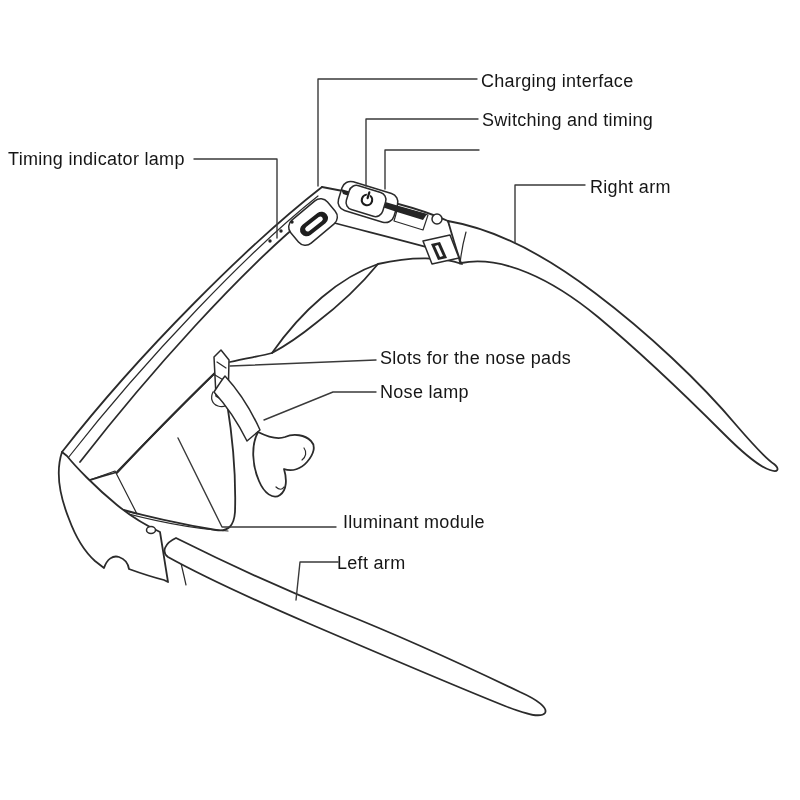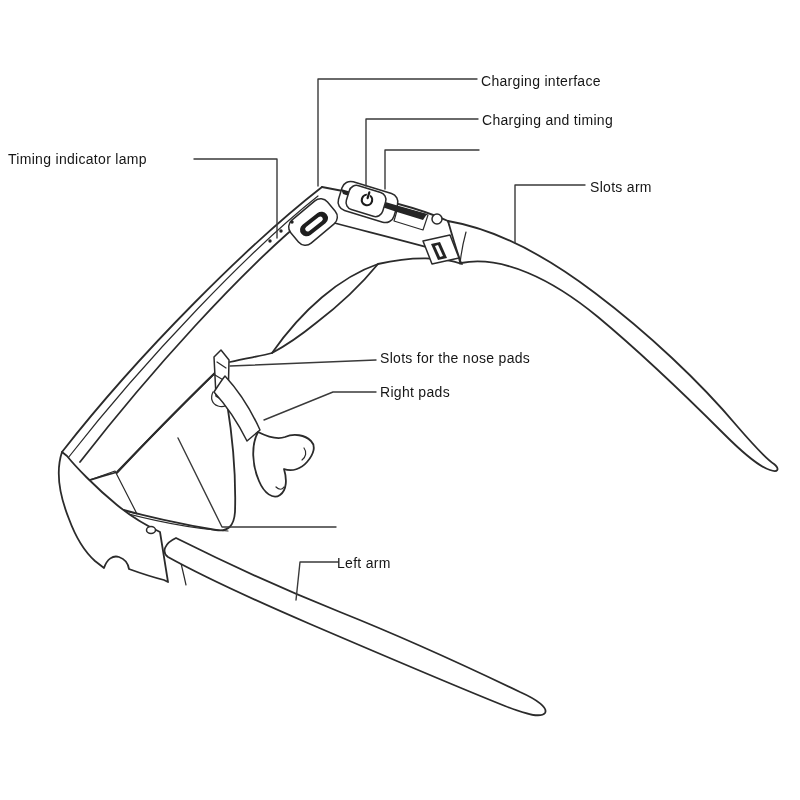--- a/index.html
+++ b/index.html
@@ -2,21 +2,21 @@
 <html><head>
 <meta charset="utf-8">
 <style>
   html,body{margin:0;padding:0;background:#fff;}
   .stage{
     position:relative;width:800px;height:800px;background:#ffffff;
     overflow:hidden;font-family:"Liberation Sans",sans-serif;
   }
   .art{position:absolute;left:0;top:0;}
   .lbl{
-    position:absolute;font-size:14px;line-height:24px;color:#161616;
+    position:absolute;font-size:18px;line-height:24px;color:#161616;
     letter-spacing:.3px;white-space:nowrap;text-align:center;
   }
   .ln{fill:none;stroke:#2b2b2b;stroke-width:1.8;stroke-linecap:round;stroke-linejoin:round;}
   .thin{fill:none;stroke:#2b2b2b;stroke-width:1.2;stroke-linecap:round;stroke-linejoin:round;}
   .wfill{fill:#ffffff;stroke:#2b2b2b;stroke-width:1.8;stroke-linejoin:round;}
   .wfill2{fill:#ffffff;stroke:#2b2b2b;stroke-width:1.5;stroke-linejoin:round;}
   .dark{fill:#242424;stroke:none;}
   .leader{fill:none;stroke:#3a3a3a;stroke-width:1.4;stroke-linecap:round;stroke-linejoin:round;}
 </style>
 </head>
@@ -131,19 +131,20 @@
       <polyline class="leader" points="585,185 515,185 515,243"></polyline>
       <polyline class="leader" points="194,159 277,159 277,238"></polyline>
       <polyline class="leader" points="376,360 230,366"></polyline>
       <polyline class="leader" points="376,392 333,392 264,420"></polyline>
       <polyline class="leader" points="336,527 222,527 178,438"></polyline>
       <polyline class="leader" points="338,562 300,562 296,600"></polyline>
     </g>
   </svg>
 
   <div class="lbl" style="left:481px;top:69px">Charging interface</div>
-  <div class="lbl" style="left:482px;top:108px">Charging and timing</div>
-  <div class="lbl" style="left:590px;top:175px">Slots arm</div>
+  <div class="lbl" style="left:482px;top:108px">Switching and timing</div>
+  <div class="lbl" style="left:590px;top:175px">Right arm</div>
   <div class="lbl" style="left:8px;top:147px">Timing indicator lamp</div>
   <div class="lbl" style="left:380px;top:346px">Slots for the nose pads</div>
-  <div class="lbl" style="left:380px;top:380px">Right pads</div>
+  <div class="lbl" style="left:380px;top:380px">Nose lamp</div>
+  <div class="lbl" style="left:343px;top:510px">Iluminant module</div>
   <div class="lbl" style="left:337px;top:551px">Left arm</div>
 </div>
 
 </body></html>

